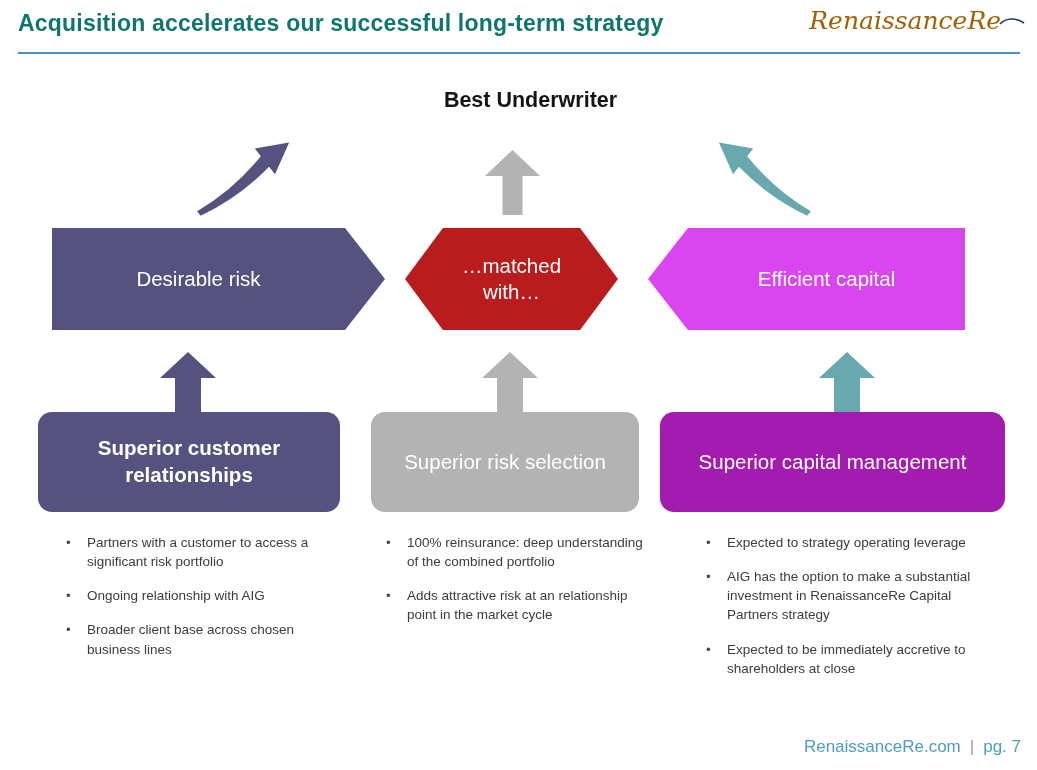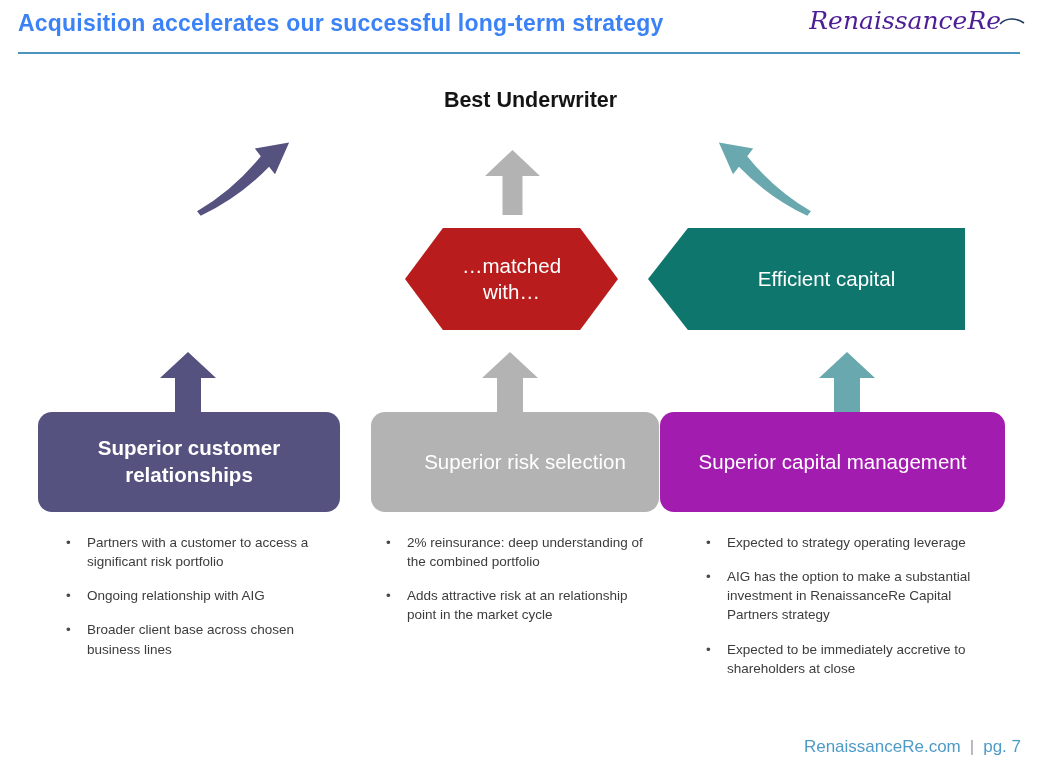--- a/index.html
+++ b/index.html
@@ -3,26 +3,26 @@
 <meta charset="utf-8">
 <style>
   html,body { margin:0; padding:0; background:#ffffff; }
   .slide {
     position:relative; width:1037px; height:770px; background:#ffffff;
     font-family:"Liberation Sans", sans-serif; overflow:hidden;
   }
   
   .title {
     position:absolute; left:18px; top:10px; width:860px;
-    font-size:23px; font-weight:bold; color:#3b82f6; letter-spacing:0.2px;
+    font-size:23px; font-weight:bold; color:#0f766e; letter-spacing:0.2px;
   }
   .rule { position:absolute; left:18px; top:52px; width:1002px; height:2px; background:#4A94BE; }
   .logo {
     position:absolute; right:12px; top:6px; display:flex; align-items:flex-end;
-    font-family:"DejaVu Serif", serif; font-style:italic; font-size:25px; color:#4c1d95;
+    font-family:"DejaVu Serif", serif; font-style:italic; font-size:25px; color:#a16207;
   }
   .logo .swash { margin-left:-2px; margin-bottom:6px; }
 
   .heading {
     position:absolute; left:0; top:88px; width:1037px; text-align:center;
     font-size:21.5px; font-weight:bold; color:#141414; transform:translateX(12px);
   }
 
   
   .diag { position:absolute; top:139px; width:96px; height:78px; }
@@ -34,37 +34,37 @@
   .chev {
     position:absolute; top:228px; height:102px; box-sizing:border-box;
     display:flex; align-items:center; justify-content:center;
     color:#ffffff; font-size:20.5px; line-height:1.25;
   }
   .chev-right { left:52px;  width:333px; background:#55527F; padding-right:40px;
     clip-path:polygon(0 0, 88% 0, 100% 50%, 88% 100%, 0 100%); }
   .chev-hex   { left:405px; width:213px; background:#b91c1c;
     clip-path:polygon(17.8% 0, 82.2% 0, 100% 50%, 82.2% 100%, 17.8% 100%, 0 50%); }
   .chev-hex .cl { width:120px; text-align:center; }
-  .chev-left  { left:648px; width:317px; background:#0f766e; padding-left:40px;
+  .chev-left  { left:648px; width:317px; background:#d946ef; padding-left:40px;
     clip-path:polygon(12.6% 0, 100% 0, 100% 100%, 12.6% 100%, 0 50%); }
 
   
   .stub { position:absolute; top:352px; width:56px; height:62px; }
   .stub1 { left:160px; } .stub2 { left:482px; } .stub3 { left:819px; }
   .stub svg, .diag svg, .toparrow-gray svg { display:block; }
 
   
   .box {
     position:absolute; top:412px; height:100px; border-radius:14px;
     display:flex; align-items:center; justify-content:center; text-align:center;
     color:#ffffff; font-size:20.5px; line-height:1.3;
   }
   .box .bl { padding:0 30px; }
   .box1 { left:38px;  width:302px; background:#55527F;font-weight:bold; }
-  .box2 { left:371px; width:268px; background:#B3B3B3;padding-left:20px; }
+  .box2 { left:371px; width:268px; background:#B3B3B3; }
   .box3 { left:660px; width:345px; background:#a21caf; }
 
   
   .col { position:absolute; top:533px; }
   .col1 { left:66px; } .col2 { left:386px; } .col3 { left:706px; }
   ul.bullets { list-style:none; margin:0; padding:0; }
   .bullets li { display:flex; margin:0 0 15px 0; color:#3C3C3C; font-size:13.5px; line-height:1.42; }
   .bullets .marker { width:21px; flex:none; color:#4A4A4A; }
   .bullets .bt { width:247px; }
 
@@ -99,20 +99,23 @@
     <svg width="55" height="65" viewBox="0 0 55 65" aria-hidden="true">
       <polygon fill="#B3B3B3" points="27.5,0 55,26 37.5,26 37.5,65 17.5,65 17.5,26 0,26"></polygon>
     </svg>
   </div>
   <div class="diag diag-teal">
     <svg width="96" height="78" viewBox="0 0 100 80" aria-hidden="true">
       <path fill="#69A8AE" d="M 1.1 74.6 Q 39.3 52.3 67.5 17.3 L 61.3 9.4 L 97 3 L 82.3 36.2 L 76.1 28.3 Q 45.5 60.1 4.9 79.4 Z"></path>
     </svg>
   </div>
 
+  <div class="chev chev-right">
+    <span class="cl">Desirable risk</span>
+  </div>
   <div class="chev chev-hex">
     <span class="cl">…matched with…</span>
   </div>
   <div class="chev chev-left">
     <span class="cl">Efficient capital</span>
   </div>
 
   <div class="stub stub1">
     <svg width="56" height="62" viewBox="0 0 56 62" aria-hidden="true">
       <polygon fill="#55527F" points="28,0 56,26 41,26 41,62 15,62 15,26 0,26"></polygon>
@@ -156,21 +159,21 @@
           <span class="marker">•</span>
           <span class="bt">Broader client base across chosen business lines</span>
         </li>
       </ul>
   </div>
   <div class="col col2">
     <ul class="bullets">
 
         <li>
           <span class="marker">•</span>
-          <span class="bt">2% reinsurance: deep understanding of the combined portfolio</span>
+          <span class="bt">100% reinsurance: deep understanding of the combined portfolio</span>
         </li>
 
         <li>
           <span class="marker">•</span>
           <span class="bt">Adds attractive risk at an relationship point in the market cycle</span>
         </li>
       </ul>
   </div>
   <div class="col col3">
     <ul class="bullets">

